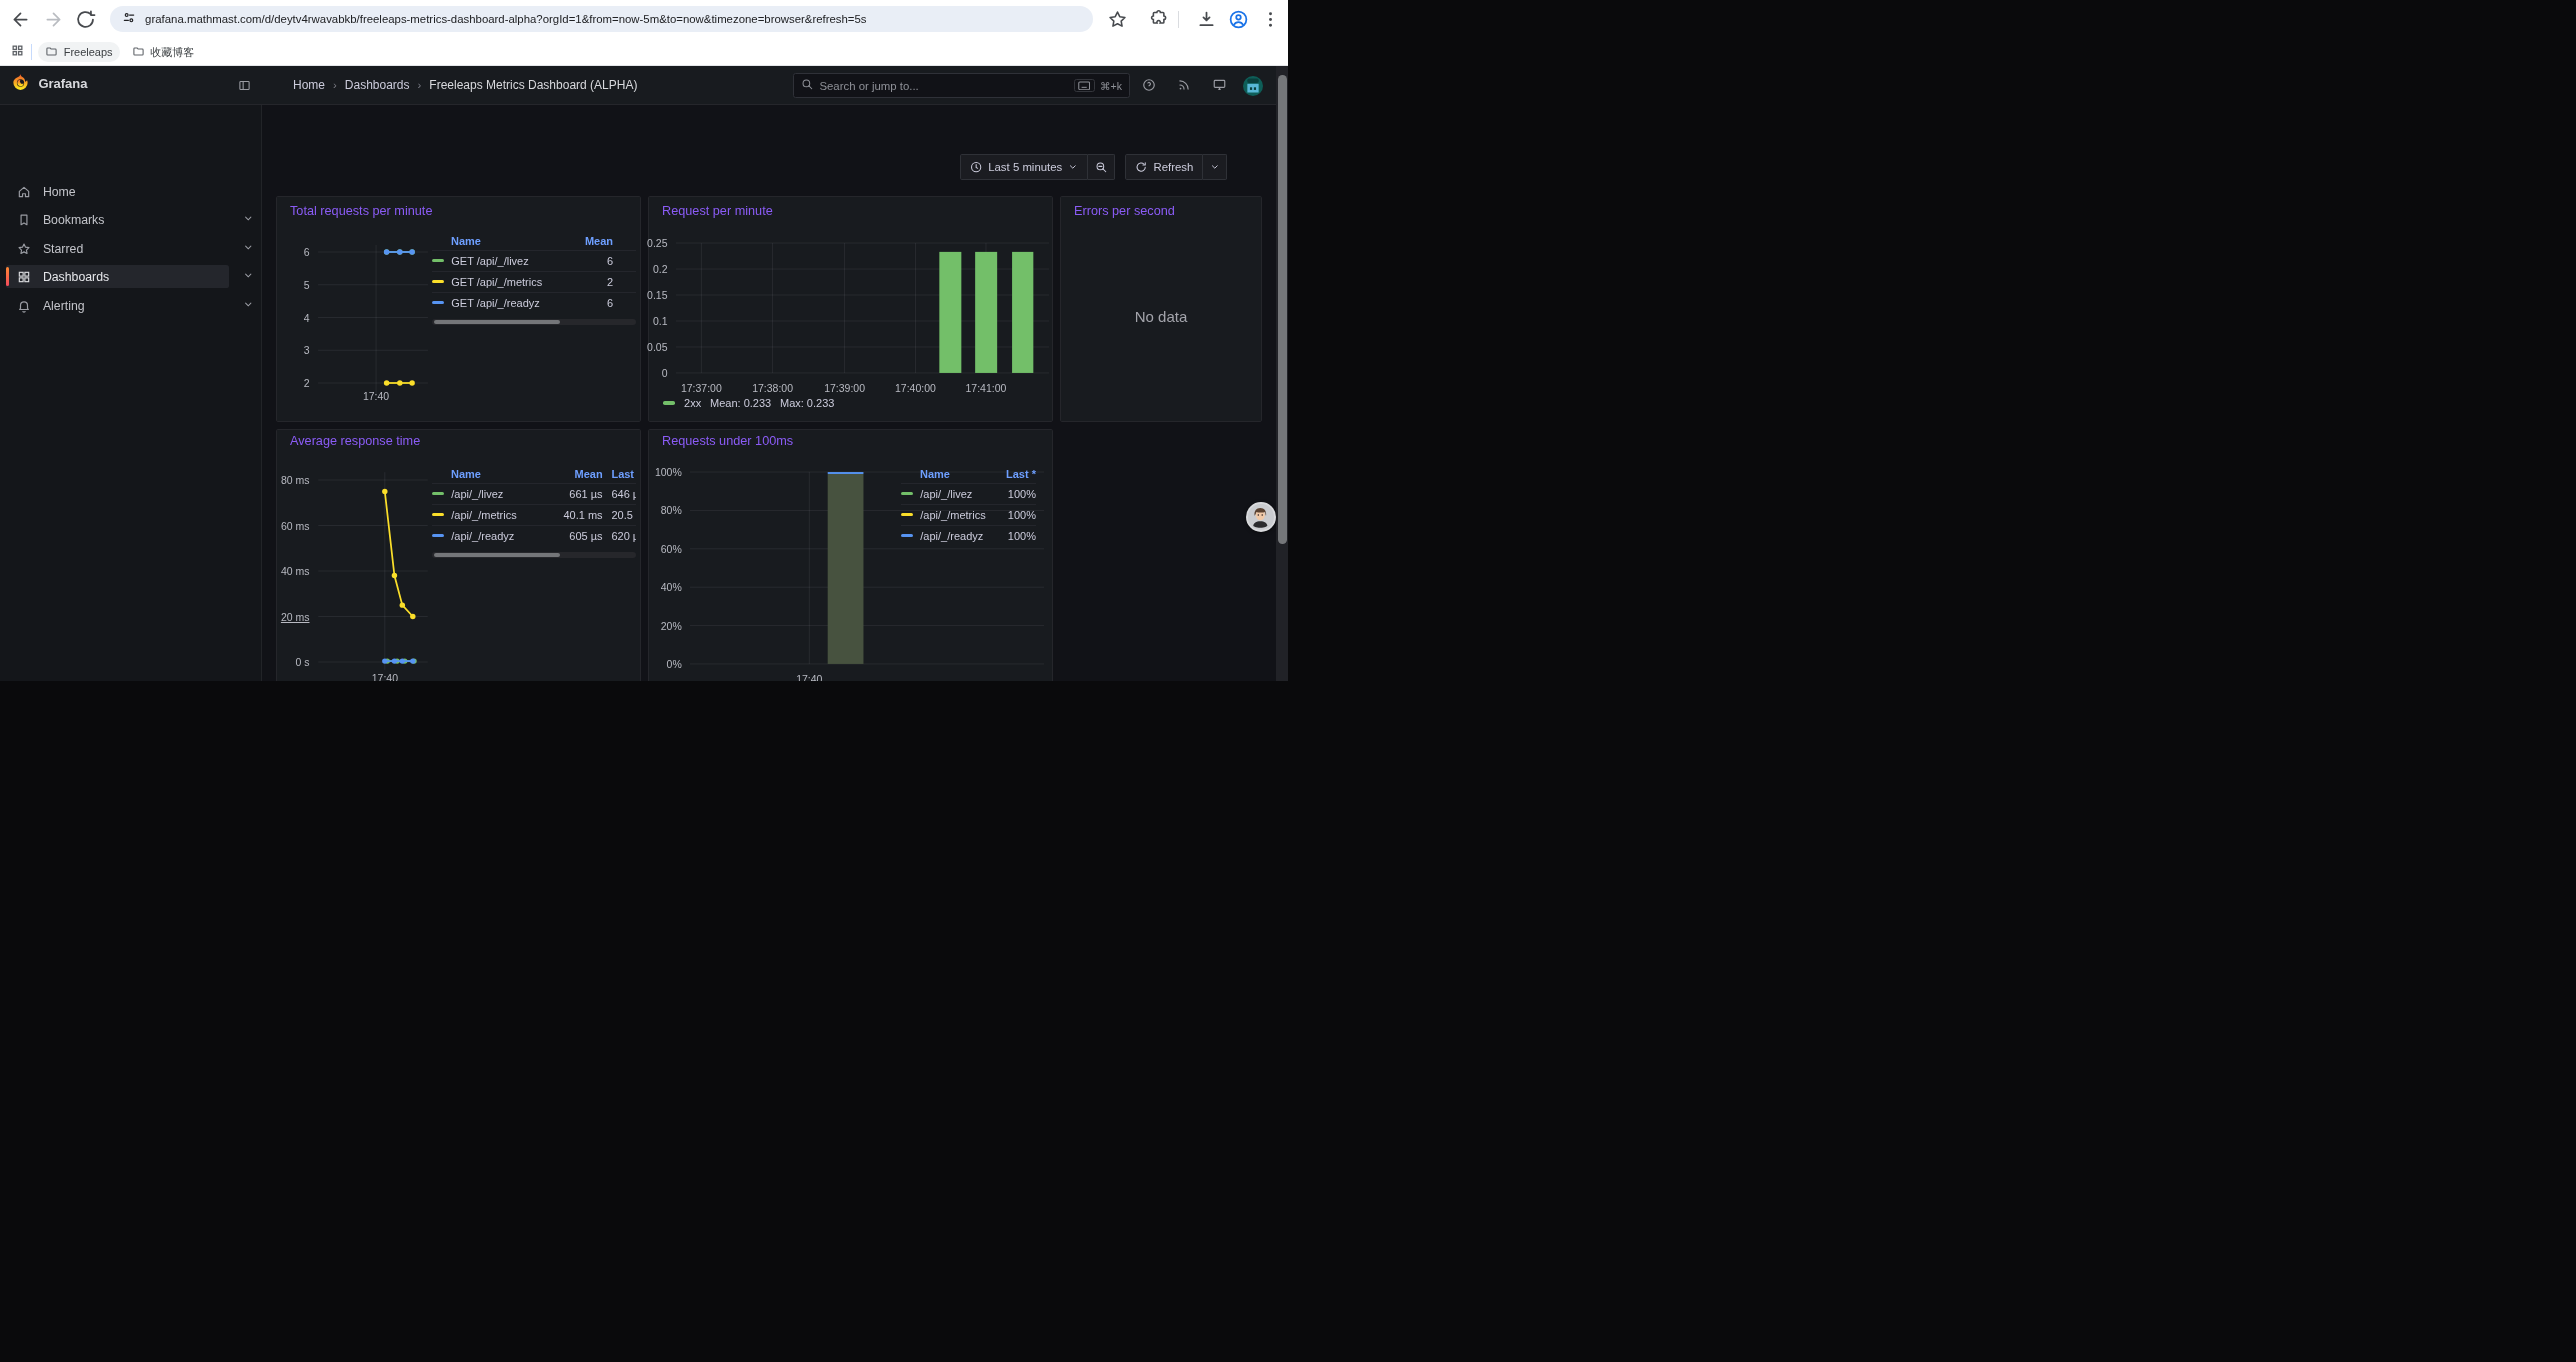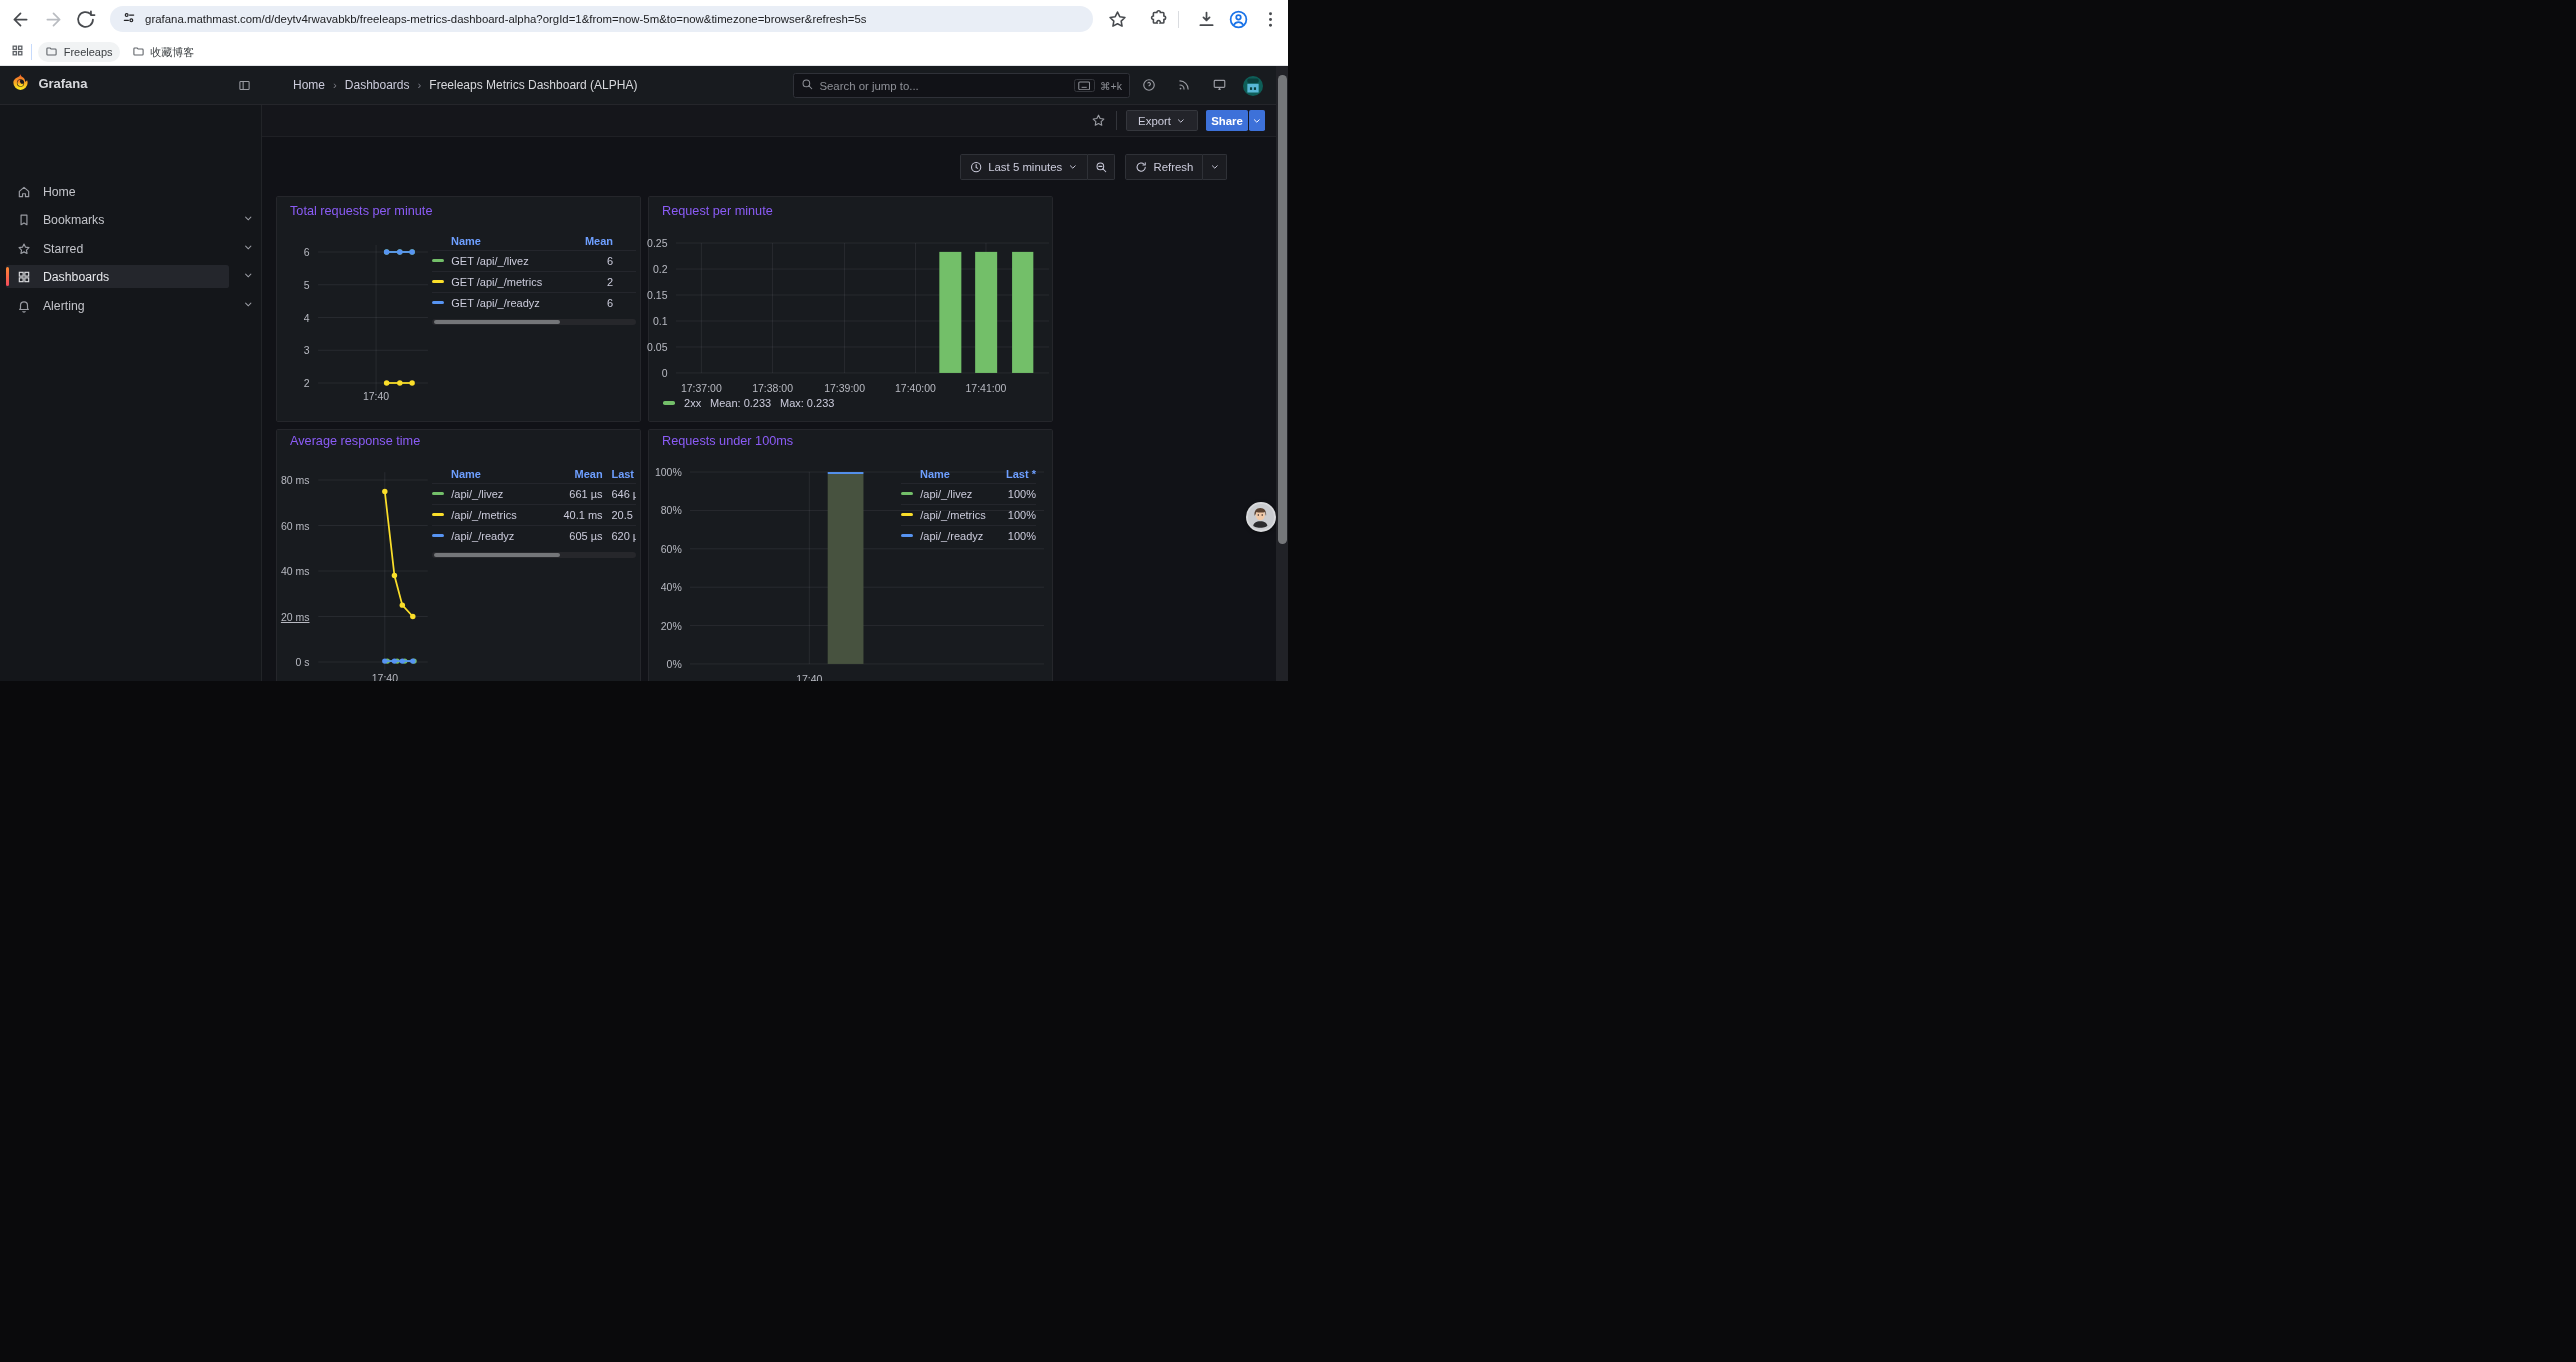--- a/index.html
+++ b/index.html
@@ -317,42 +317,20 @@
               <path d="M10 20.5a2 2 0 0 0 4 0"></path>
             </svg>
           </span>
         <span>Alerting</span>
         <span class="side-chev"><svg width="10.5" height="10.5" viewBox="0 0 24 24" fill="none" stroke="currentColor" stroke-width="2.4" stroke-linecap="round">
               <path d="M6 9.5l6 6 6-6"></path>
             </svg></span>
       </div>
     </div>
 
-    <div class="gf-actions">
-      <span class="hd-ic abs" style="left:829px;top:8px;">
-        <svg width="15" height="15" viewBox="0 0 24 24" fill="none" stroke="currentColor" stroke-width="1.8" stroke-linejoin="round">
-            <path d="M12 3.5l2.6 5.3 5.9.9-4.3 4.1 1 5.8-5.2-2.7-5.2 2.7 1-5.8-4.3-4.1 5.9-.9z"></path>
-          </svg>
-      </span>
-      <span class="abs" style="left:854px;top:6.1px;width:0.9px;height:19px;background:#33353b;"></span>
-      <button class="gf-btn abs" style="left:864px;top:5.3px;width:72px;">
-        <span>Export</span>
-        <svg width="9.6" height="9.6" viewBox="0 0 24 24" fill="none" stroke="currentColor" stroke-width="2.4" stroke-linecap="round">
-            <path d="M6 9.5l6 6 6-6"></path>
-          </svg>
-      </button>
-      <button class="gf-btn btn-primary abs" style="left:944px;top:5.3px;width:42px;">
-        <span>Share</span>
-      </button>
-      <button class="gf-btn btn-primary abs" style="left:987px;top:5.3px;width:16px;padding:0;">
-        <svg width="9.6" height="9.6" viewBox="0 0 24 24" fill="none" stroke="currentColor" stroke-width="2.4" stroke-linecap="round">
-            <path d="M6 9.5l6 6 6-6"></path>
-          </svg>
-      </button>
-    </div>
 
     <div class="gf-content">
 
       <div class="abs" style="left:698px;top:16px;display:flex;">
         <button class="tool-btn" style="border-radius:1.8px 0 0 1.8px;">
           <svg width="12.3" height="12.3" viewBox="0 0 24 24" fill="none" stroke="currentColor" stroke-width="2" stroke-linecap="round">
               <circle cx="12" cy="12" r="9"></circle>
               <path d="M12 7v5.5l3 1.8"></path>
             </svg>
           <span>Last 5 minutes</span>
@@ -482,20 +460,24 @@
             <div class="tick" style="left: 83.1%;">17:41:00</div>
           </div>
         <div class="legend-inline" style="left:14px;top:200px;">
           <span class="lt-swatch" style="margin: 0px; background: rgb(115, 191, 105);"></span>
           <span>2xx</span>
           <span>Mean: 0.233</span>
           <span>Max: 0.233</span>
         </div>
       </section>
 
+      <section class="panel" style="left:798px;top:58px;width:202px;height:226px;">
+        <h2 class="p-title">Errors per second</h2>
+        <div class="nodata" style="top:111px;">No data</div>
+      </section>
 
       <section class="panel" style="left:14px;top:291px;width:365px;height:263px;">
         <h2 class="p-title" style="top:4.4px;">Average response time</h2>
         <div class="yticks" style="left:0;top:50px;width:36px;height:182px;">
             <div class="tick" style="top: 0%;">80 ms</div>
             <div class="tick" style="top: 25%;">60 ms</div>
             <div class="tick" style="top: 50%;">40 ms</div>
             <div class="tick" style="top: 75%; text-decoration: underline;">20 ms</div>
             <div class="tick" style="top: 100%;">0 s</div>
           </div>

